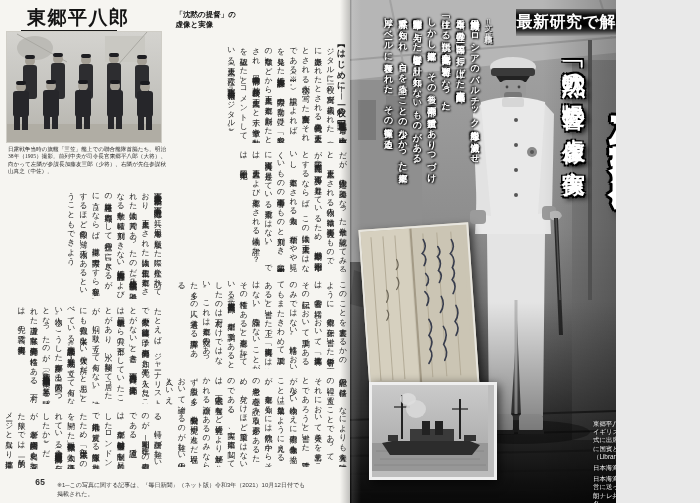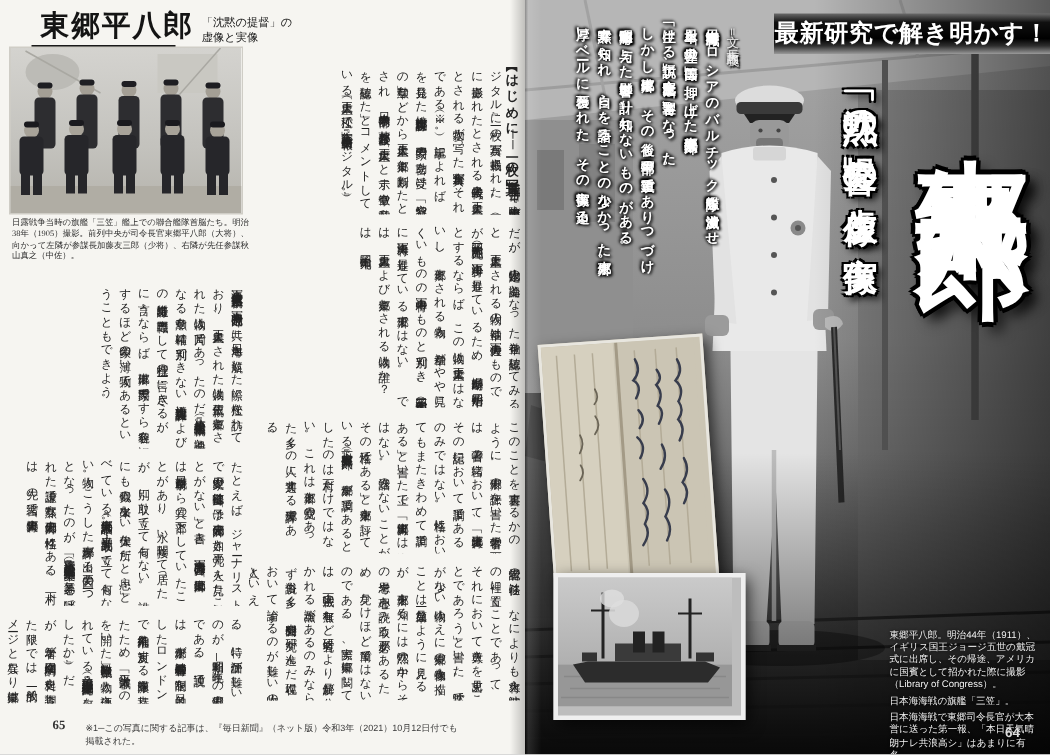--- a/index.html
+++ b/index.html
@@ -1,40 +1,40 @@
 <!DOCTYPE html>
 <html><head>
 <meta charset="utf-8">
 <style>
   html,body{margin:0;padding:0;background:#e9e9e9;}
-  #spread{position:relative;width:700px;height:503px;background:#f6f5f1;overflow:hidden;
+  #spread{position:relative;width:616px;height:503px;background:#f6f5f1;overflow:hidden;
           font-family:"Liberation Serif","DejaVu Serif",serif;}
   
   .page-left{position:absolute;left:0;top:0;width:350px;height:503px;background:#f6f5f1;}
   .running-head{position:absolute;left:27px;top:7px;display:flex;gap:5px;align-items:flex-start;}
   .rh-title{font-size:19px;font-weight:bold;color:#141414;letter-spacing:1.5px;line-height:21px;}
-  .rh-sub{font-size:7.5px;font-weight:normal;color:#141414;line-height:9.5px;padding-top:3px;white-space:pre-line;}
+  .rh-sub{font-size:7.5px;font-weight:bold;color:#141414;line-height:9.5px;padding-top:3px;white-space:pre-line;margin-left:41px;}
   .rh-rule{position:absolute;left:21px;top:30px;width:96px;height:2px;background:#1a1a1a;}
   .group-photo{position:absolute;left:7px;top:32px;width:154px;height:110px;box-shadow:0 0 0 1px #cfcdc6;}
   .photo-caption{position:absolute;left:8px;top:146px;width:158px;font-size:5.6px;line-height:7.4px;
                  color:#2b2b2b;text-align:justify;}
   .vtext{position:absolute;writing-mode:vertical-rl;-webkit-writing-mode:vertical-rl;
          font-size:7.8px;line-height:12.4px;letter-spacing:0.4px;color:#232323;overflow:hidden;}
   .sec-head{font-size:8.6px;font-weight:bold;letter-spacing:1px;}
   #r1{left:170px;top:42px;width:178px;height:101px;}
   #r2{left:166px;top:146px;width:182px;height:126px;}
   #l2{left:4px;top:187px;width:159px;height:112px;}
   #r3{left:166px;top:276px;width:182px;height:93px;}
   #l3{left:4px;top:302px;width:159px;height:102px;}
   #r4{left:166px;top:372px;width:182px;height:95px;}
   #l4{left:4px;top:407px;width:159px;height:62px;}
   .footnote{position:absolute;left:57px;top:481px;width:250px;font-size:6px;color:#3a3a3a;
             font-family:"Liberation Sans","DejaVu Sans",sans-serif;}
   .pagenum-left{position:absolute;left:35px;top:478px;font-size:8.5px;font-weight:bold;color:#333;
-                font-family:Liberation Serif, serif;}
+                font-family:Liberation Mono, monospace;}
   
   .page-right{position:absolute;left:350px;top:0;width:350px;height:503px;background:#6d6d6d;overflow:hidden;}
   .bg-photo{position:absolute;left:0;top:0;width:350px;height:503px;}
   .kicker-bar{position:absolute;left:166px;top:9px;width:184px;height:27px;
               background:linear-gradient(180deg,#6a6a6a 0%,#101010 22%,#000 62%,#2e2e2e 80%,#9a9a9a 100%);
               display:flex;align-items:center;justify-content:center;}
   .kicker-text{color:#fff;font-weight:bold;font-size:16px;letter-spacing:0.5px;
                font-family:"Liberation Sans","DejaVu Sans",sans-serif;}
   .main-title{position:absolute;right:4px;top:44px;height:420px;writing-mode:vertical-rl;
               font-size:76px;font-weight:bold;color:#fff;letter-spacing:7px;line-height:96px;

